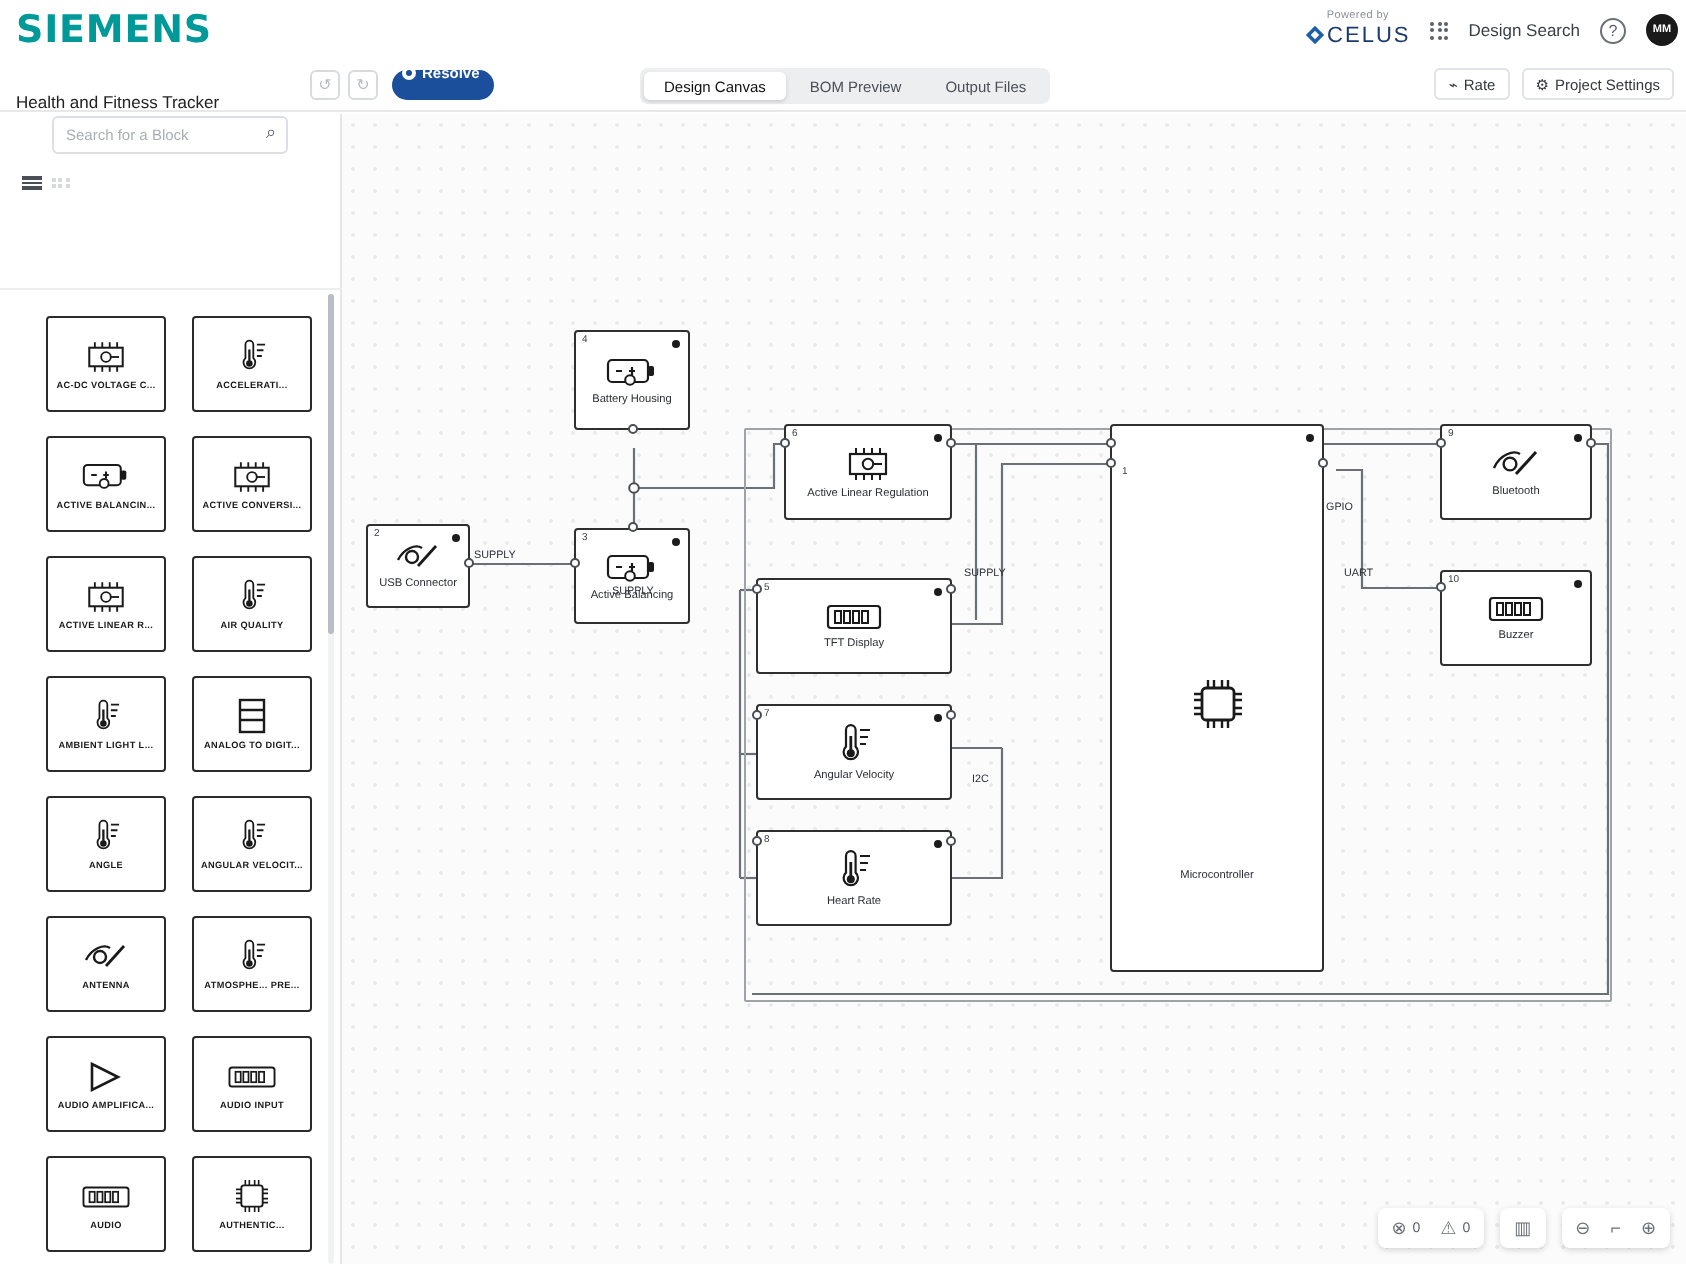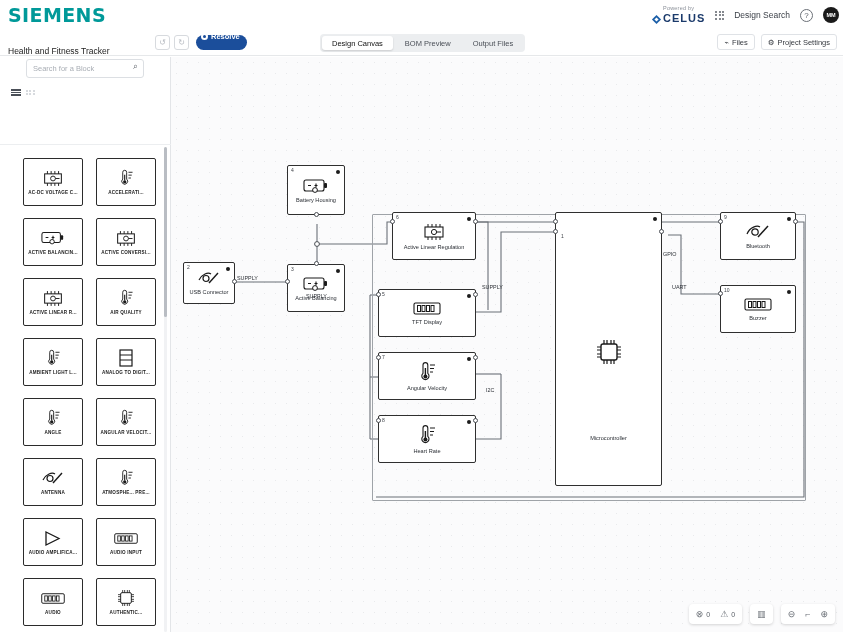--- a/index.html
+++ b/index.html
@@ -18,21 +18,21 @@
   }
   .siemens-logo {
     position:absolute; left:8px; top:4px;
     font-family:"DejaVu Sans", sans-serif;
     font-size:19px; font-weight:700; letter-spacing:0.4px;
     color:#009999;
   }
   .topbar-right { position:absolute; right:4px; top:0; height:30px; display:flex; align-items:center; gap:10px; }
   .celus { display:flex; flex-direction:column; align-items:center; line-height:1; }
   .celus-powered { font-size:5.5px; color:#8a8f98; letter-spacing:.2px; margin-bottom:1px;}
-  .celus-name { display:flex; align-items:flex-end; gap:2px; font-size:11px; font-weight:700; color:#1b3a6b; letter-spacing:1px;}
+  .celus-name { display:flex; align-items:flex-start; gap:2px; font-size:11px; font-weight:400; color:#1b3a6b; letter-spacing:1px;}
   .celus-diamond { display:inline-block; width:9px; height:9px; position:relative; }
   .celus-diamond:before{content:"";position:absolute;left:0;top:0;width:9px;height:9px;background:#1b5fa8;transform:rotate(45deg) scale(.72);}
   .celus-diamond:after{content:"";position:absolute;left:3px;top:3px;width:3px;height:3px;background:#fff;transform:rotate(45deg);}
   .grid-icon { display:grid; grid-template-columns:repeat(3,2px); grid-template-rows:repeat(3,2px); gap:1.5px; }
   .grid-icon i { display:block; width:2px; height:2px; background:#5b6068; border-radius:50%; }
   .ds-label { font-size:8.5px; color:#3a3f47; }
   .help-ic {
     width:13px;height:13px;border:1px solid #6b7077;border-radius:50%;
     font-size:8px;color:#5b6068;display:flex;align-items:center;justify-content:center;
   }
@@ -209,21 +209,21 @@
 
   <div class="tabs">
     <div class="tab active">Design Canvas</div>
     <div class="tab">BOM Preview</div>
     <div class="tab">Output Files</div>
   </div>
 
   <div class="subbar-right">
     <div class="ghost-btn">
       <span>⌁</span>
-      <span>Files</span>
+      <span>Rate</span>
     </div>
     <div class="ghost-btn">
       <span>⚙</span>
       <span>Project Settings</span>
     </div>
   </div>
 
   <div class="sidebar">
 
     <div class="search-wrap">

